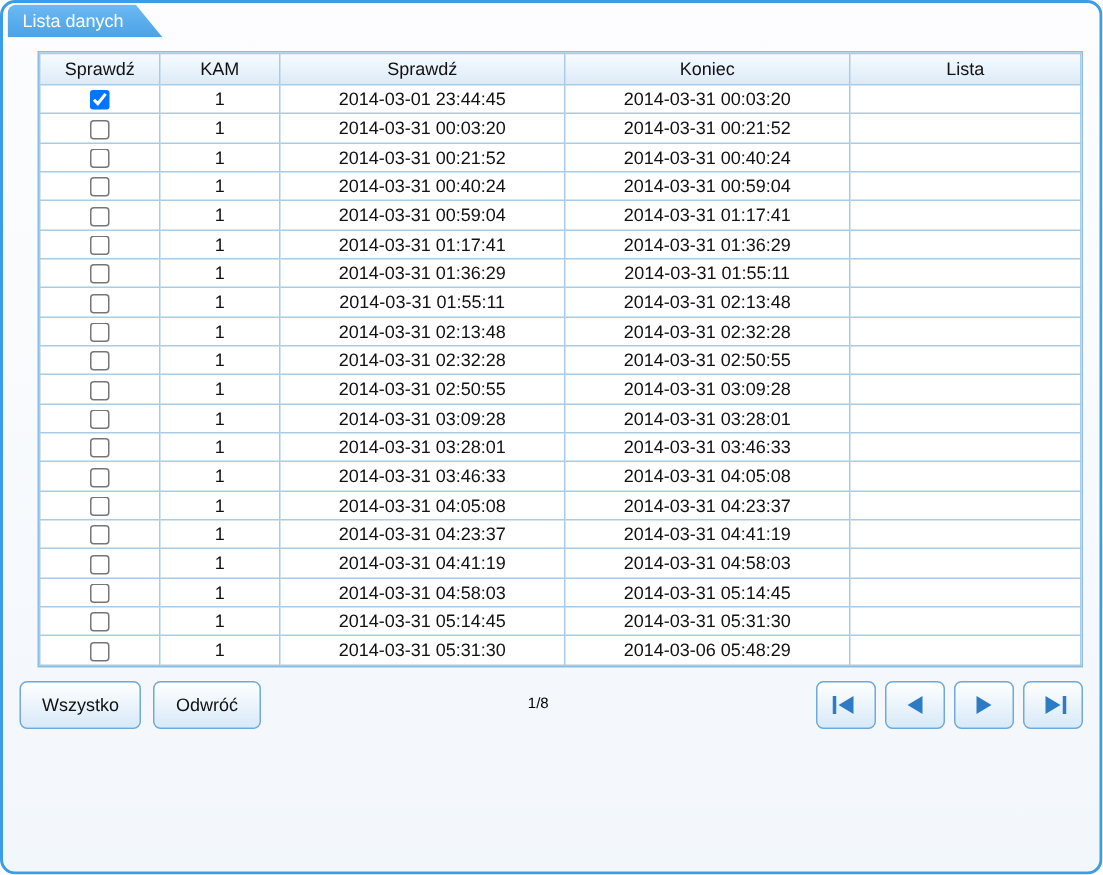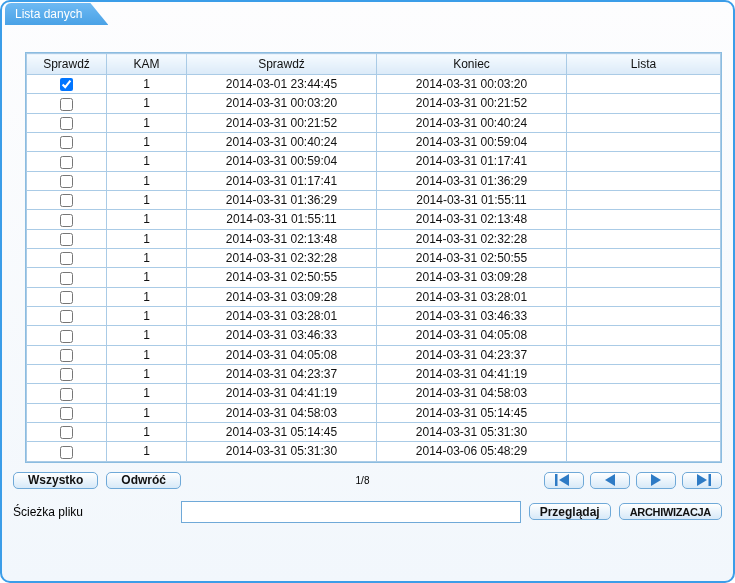--- a/index.html
+++ b/index.html
@@ -10,21 +10,21 @@
     font-size: 12px;
     background: #fff;
   }
   .panel {
     width: 735px;
     height: 583px;
     border: 2px solid #3b9de8;
     border-radius: 10px;
     background: linear-gradient(#fdfdfe, #f2f7fc);
     position: relative;
-    padding: 28px 11px 11px 11px;
+    padding: 10px 11px 11px 11px;
   }
   .tab-label {
     position: absolute;
     top: 1px;
     left: 3px;
     background: linear-gradient(#6db9f3, #4aa2e6);
     color: #fff;
     font-size: 12px;
     padding: 4px 26px 4px 10px;
     border-top-left-radius: 6px;
@@ -73,30 +73,29 @@
   .footer1 {
     display: flex;
     align-items: center;
     margin-top: 9px;
     gap: 8px;
   }
   .btn {
     display: inline-flex;
     align-items: center;
     justify-content: center;
-    height: 17px;
+    height: 32px;
     border: 1px solid #6fa9d8;
     border-radius: 5px;
     background: linear-gradient(#ffffff, #d7e9f8);
     color: #111;
     font-size: 12px;
     padding: 0 14px;
     cursor: pointer;
     user-select: none;
-    font-weight: bold;
   }
   .btn.small { padding: 0 10px; }
   .nav-btn {
     width: 40px;
     padding: 0;
   }
   .nav-btn svg { display: block; }
   .page-indicator {
     flex: 1;
     text-align: center;
@@ -322,19 +321,13 @@
       </div>
       <div class="btn nav-btn">
         <svg width="18" height="12" viewBox="0 0 18 12">
             <polygon points="4,0 14,6 4,12" fill="#2e7bc5"></polygon>
             <rect x="15.5" y="0" width="2.5" height="12" fill="#2e7bc5"></rect>
           </svg>
       </div>
     </div>
   </div>
 
-  <div class="footer2">
-    <div class="path-label">Ścieżka pliku</div>
-    <input class="path-input" type="text" value="" style="">
-    <div class="btn small">Przeglądaj</div>
-    <div class="btn small arch-btn">ARCHIWIZACJA</div>
-  </div>
 </div>
 
 </body></html>

